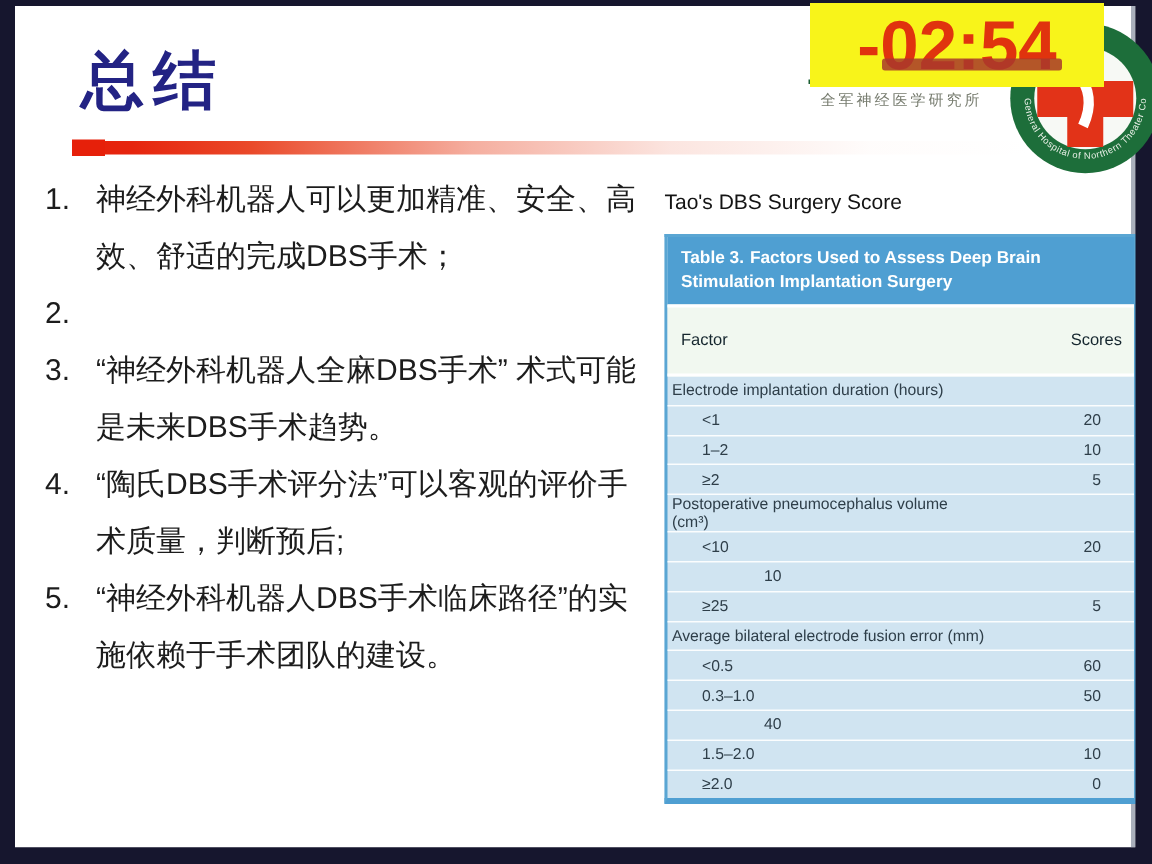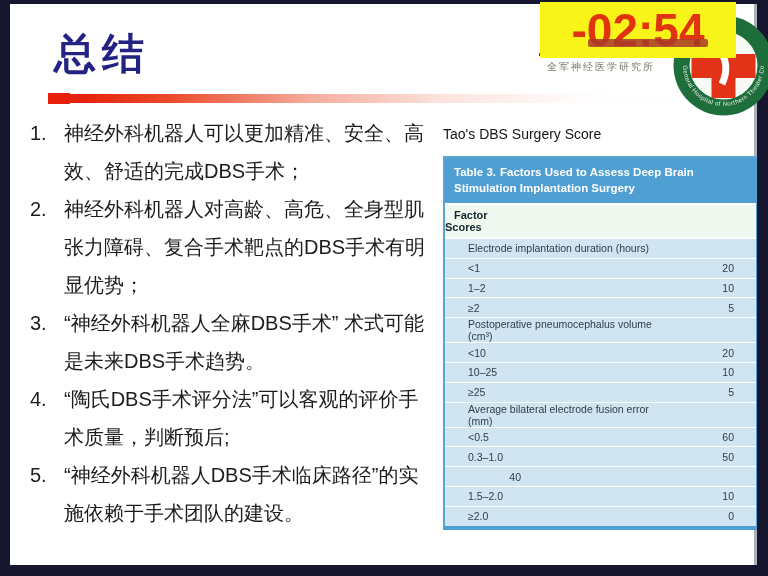--- a/index.html
+++ b/index.html
@@ -47,29 +47,29 @@
 
   
   .panel-heading{position:absolute;left:433px;top:122px;font-size:14px;color:#141414;}
   .score-table{position:absolute;left:433px;top:152px;width:315px;box-sizing:border-box;
     border:2px solid #5aa6d3;border-bottom:4px solid #4f9fd2;background:#d0e4f1;
     font-size:10.5px;color:#2e3e49;}
   .tbl-caption{background:#4f9fd2;color:#ffffff;padding:7px 9px;font-size:11.5px;
     line-height:1.35;font-weight:600;}
   .tbl-caption .cap-b{font-weight:700;margin-right:4px;}
   .col-row{display:flex;background:#f1f8f0;border-top:2px solid #ffffff;
-    border-bottom:2px solid #ffffff;padding:4px 0;font-weight:700;color:#15262e;
-    font-size:11px;flex-direction:column;}
+    border-bottom:2px solid #ffffff;padding:16px 0;font-weight:400;color:#15262e;
+    font-size:11px;}
   .col-row .c-factor{flex:1;padding-left:9px;}
-  .col-row .c-scores{width:86px;padding-right:8px;}
+  .col-row .c-scores{width:86px;text-align:right;padding-right:8px;}
   .t-row{display:flex;align-items:center;min-height:18.8px;
     border-bottom:1px solid rgba(255,255,255,.9);}
   .t-row:last-child{border-bottom:none;}
   .t-row .lbl{flex:1;padding-left:23px;}
-  .t-row.category .lbl{padding-left:23px;}
+  .t-row.category .lbl{padding-left:3px;}
   .t-row .score{width:76px;text-align:right;padding-right:22px;}
 
   
   .frame-left{position:absolute;left:0;top:0;width:10px;height:576px;background:#16162e;}
   .frame-top{position:absolute;left:0;top:0;width:768px;height:4px;background:#16162e;}
   .frame-bottom{position:absolute;left:0;top:565px;width:768px;height:11px;background:#16162e;}
   .frame-right{position:absolute;left:757px;top:0;width:11px;height:576px;background:#16162e;}
 </style>
 </head>
 <body>
@@ -100,21 +100,20 @@
     </svg>
 
     <div class="bullets">
   <div class="bullet">
     <span class="num">1.</span>
     <span class="btxt">神经外科机器人可以更加精准、安全、高效、舒适的完成DBS手术；</span>
   </div>
 
   <div class="bullet">
     <span class="num">2.</span>
-    <span class="btxt">神经外科机器人对高龄、高危、全身型肌张力障碍、复合手术靶点的DBS手术有明显优势；</span>
   </div>
 
   <div class="bullet">
     <span class="num">3.</span>
     <span class="btxt">“神经外科机器人全麻DBS手术” 术式可能是未来DBS手术趋势。</span>
   </div>
 
   <div class="bullet">
     <span class="num">4.</span>
     <span class="btxt">“陶氏DBS手术评分法”可以客观的评价手术质量，判断预后;</span>
@@ -161,21 +160,20 @@
     <span class="lbl">Postoperative pneumocephalus volume (cm³)</span>
     <span class="score"></span>
   </div>
 
   <div class="t-row">
     <span class="lbl">&lt;10</span>
     <span class="score">20</span>
   </div>
 
   <div class="t-row">
-    <span class="lbl">10–25</span>
     <span class="score">10</span>
   </div>
 
   <div class="t-row">
     <span class="lbl">≥25</span>
     <span class="score">5</span>
   </div>
 
   <div class="t-row category">
     <span class="lbl">Average bilateral electrode fusion error (mm)</span>

